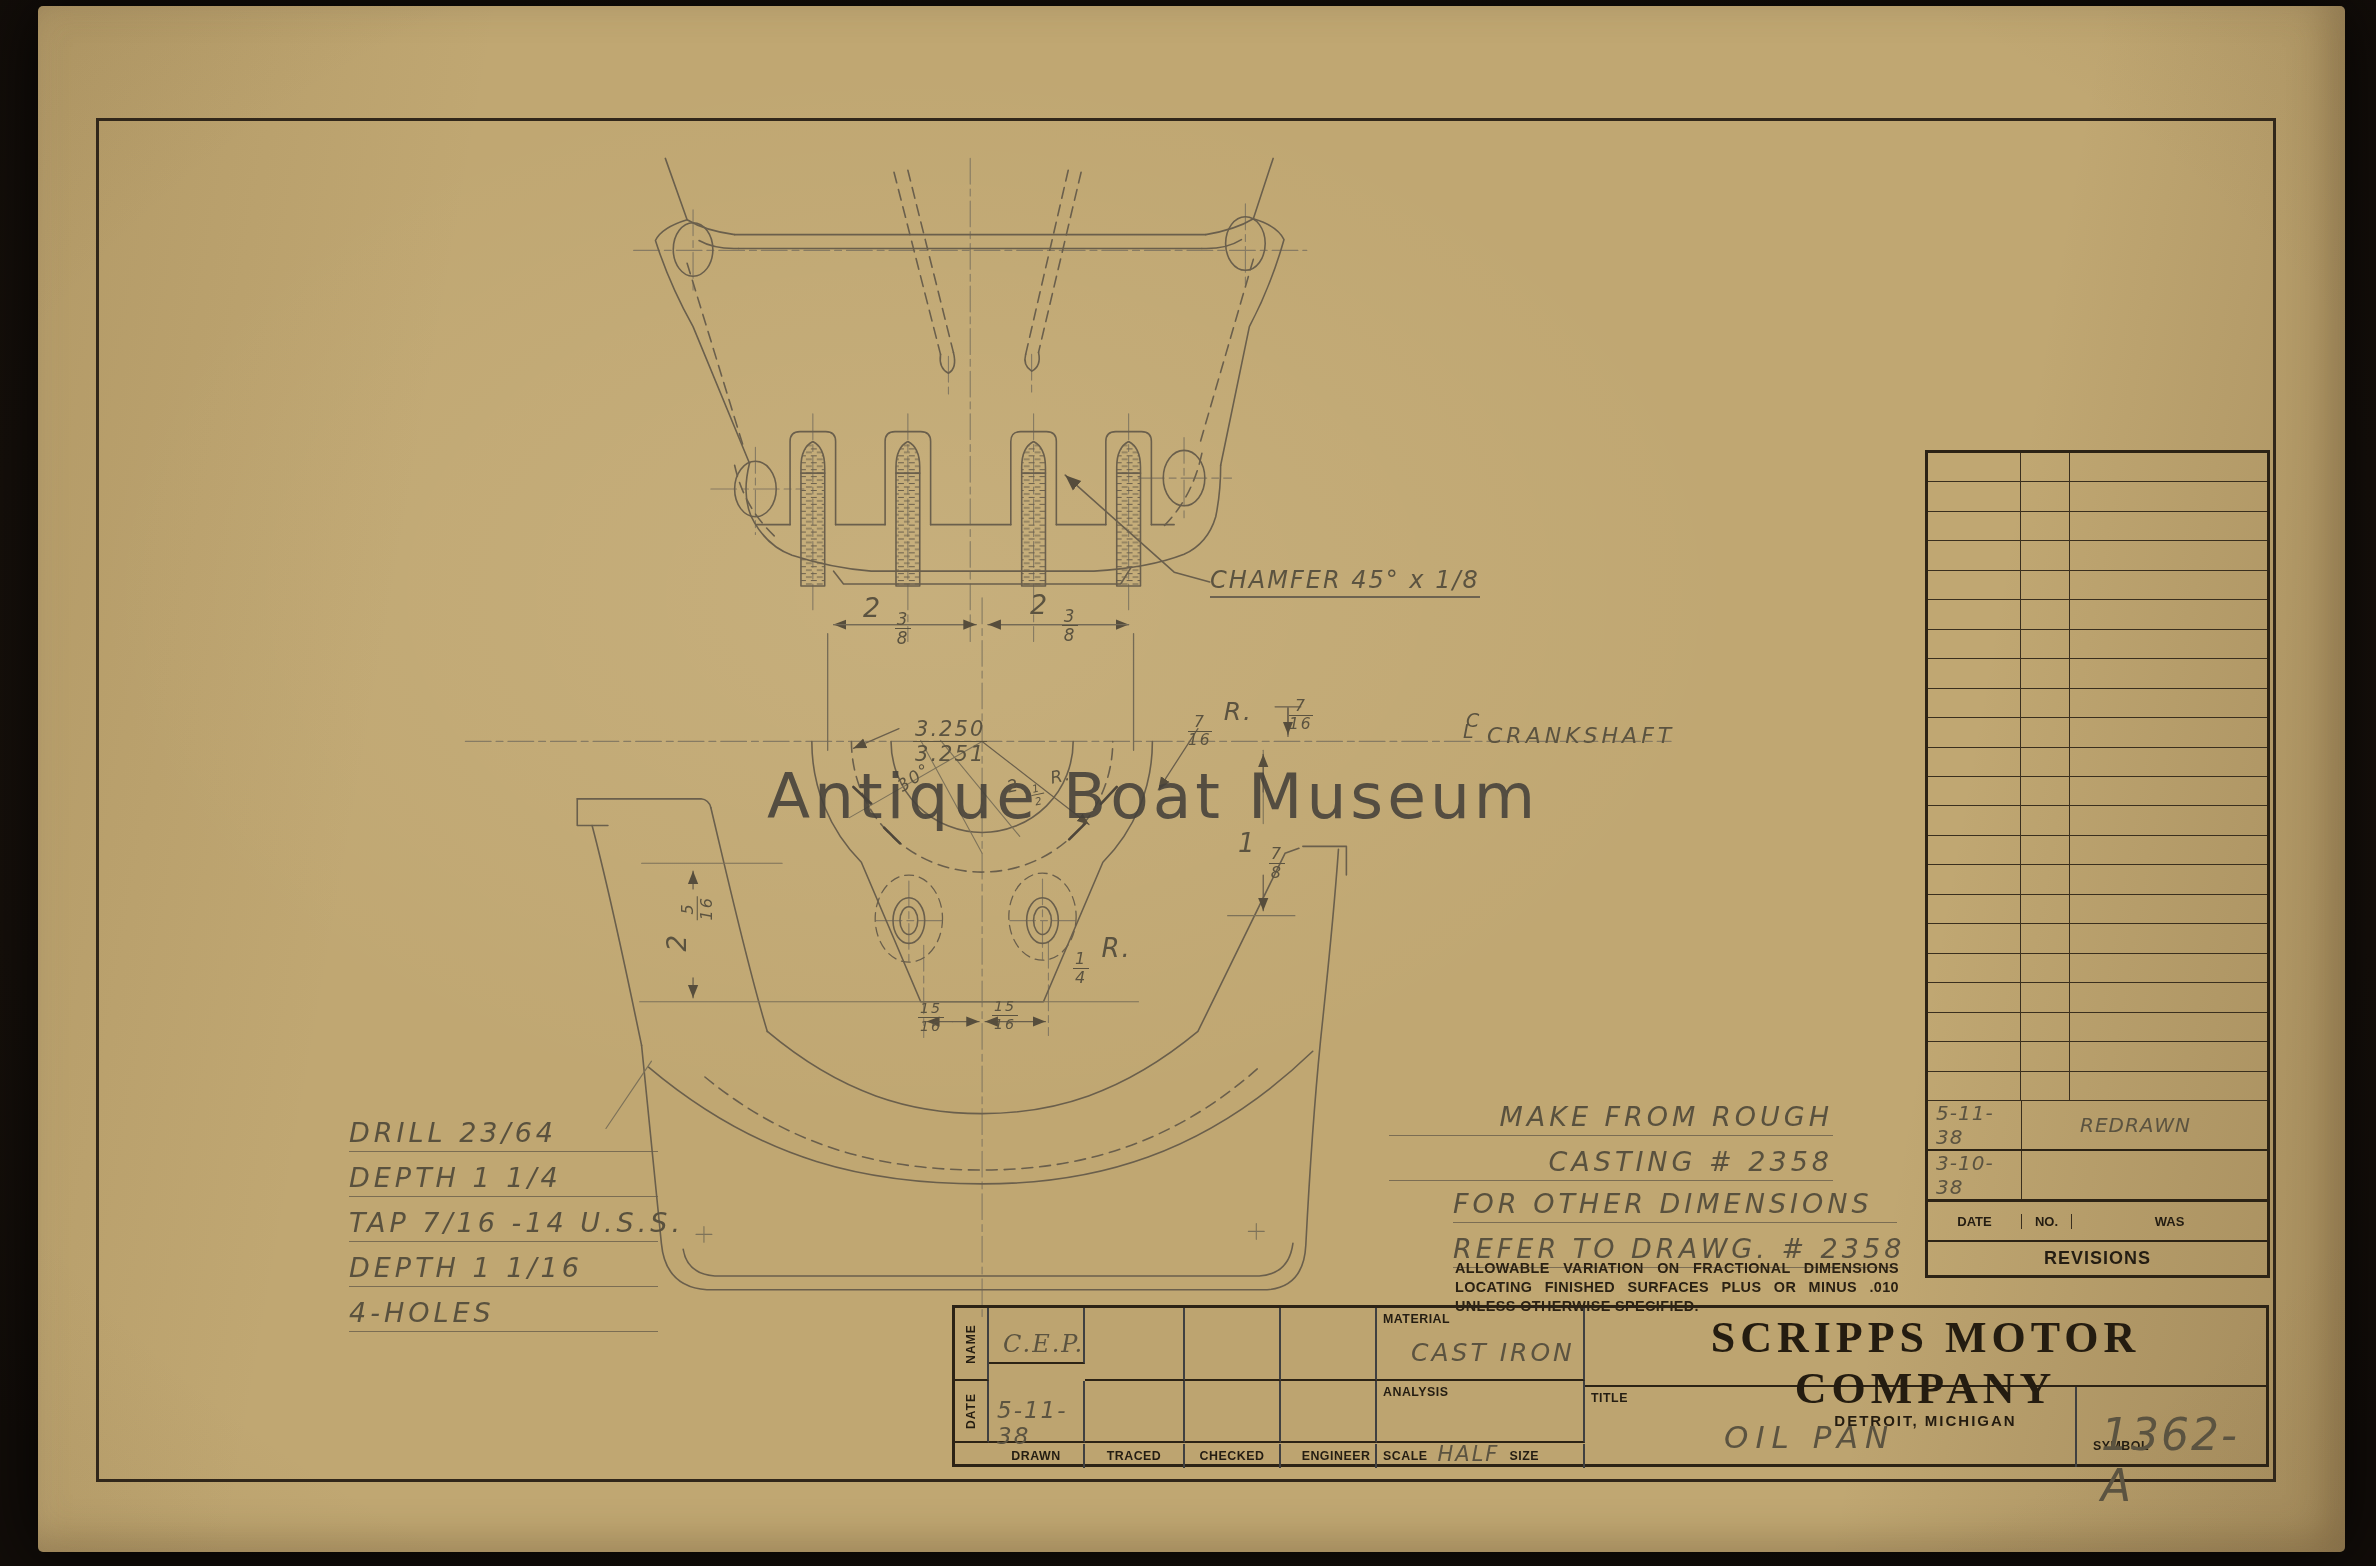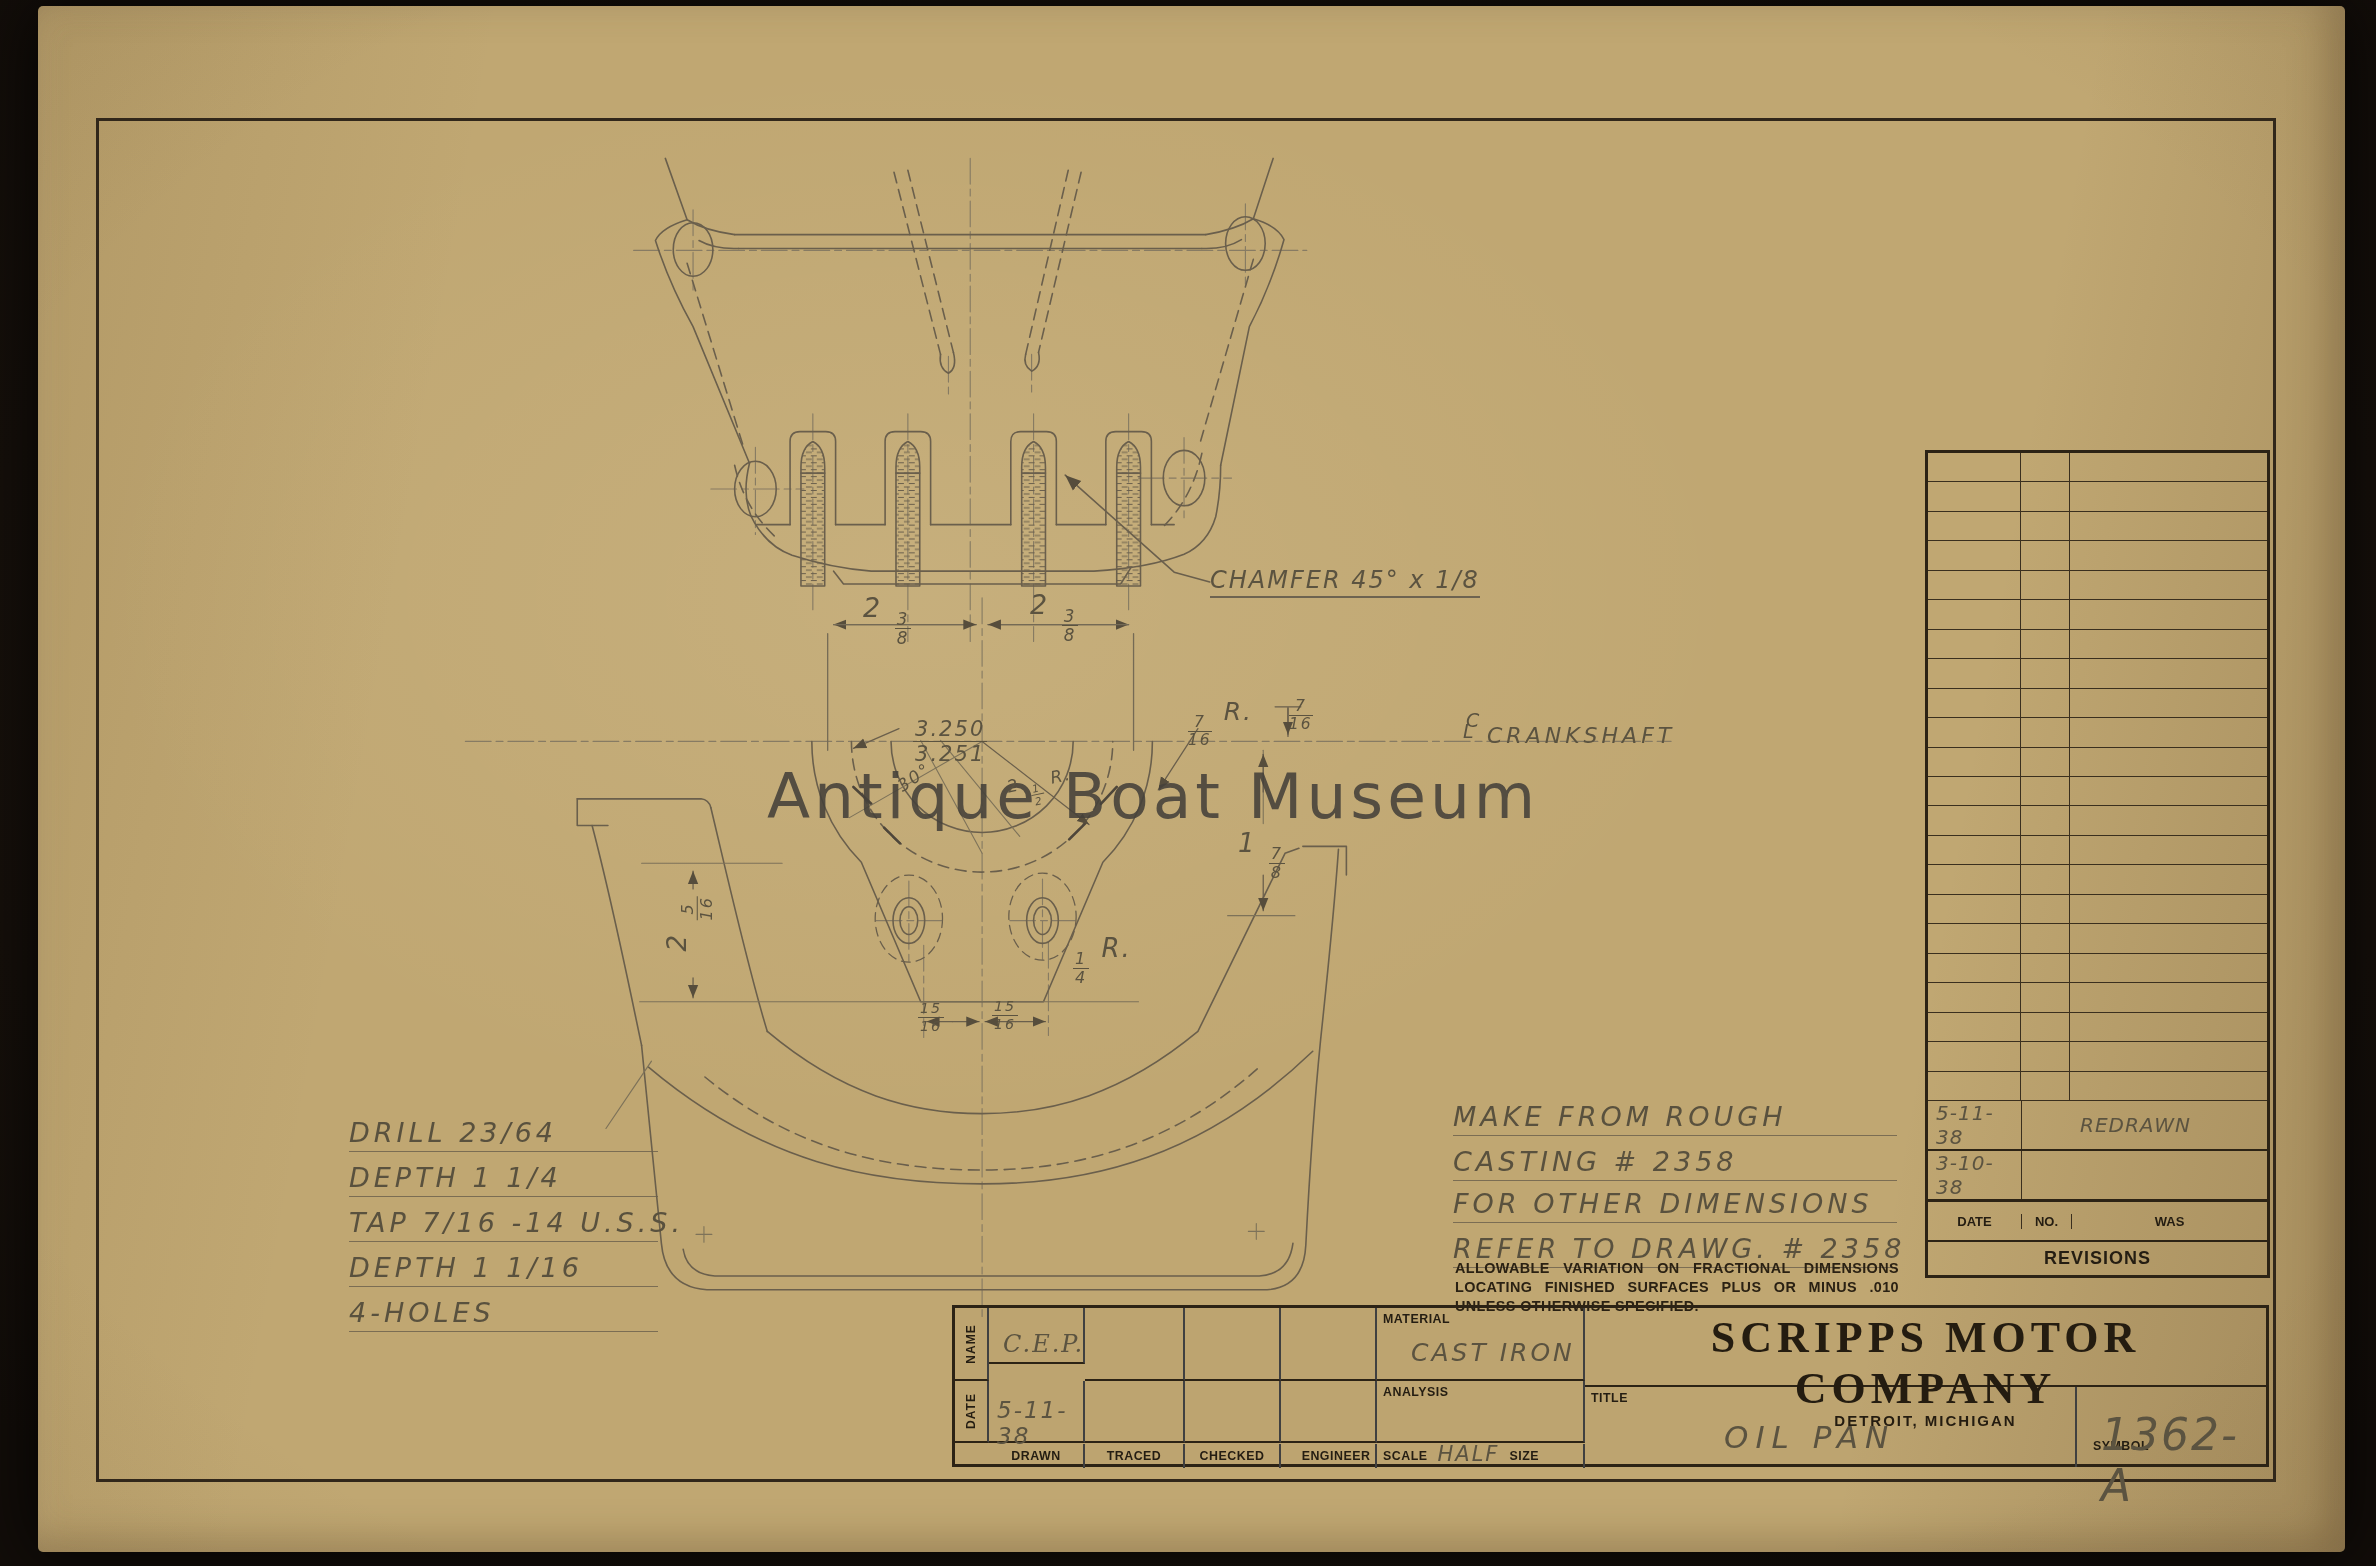--- a/index.html
+++ b/index.html
@@ -255,21 +255,21 @@
         <span class="d">16</span>
       </span></div>
 
   <div class="abs" style="left:349px;top:1117px;width:309px;">
       <div class="noteline">DRILL 23/64</div>
       <div class="noteline">DEPTH 1 1/4</div>
       <div class="noteline">TAP 7/16 -14 U.S.S.</div>
       <div class="noteline">DEPTH 1 1/16</div>
       <div class="noteline">4-HOLES</div>
     </div>
-  <div class="abs" style="left:1453px;top:1101px;width:444px;">
+  <div class="abs" style="left:1389px;top:1101px;width:444px;text-align:right;">
       <div class="noteline">MAKE FROM ROUGH</div>
       <div class="noteline">CASTING # 2358</div>
     </div>
   <div class="abs" style="left:1453px;top:1188px;width:444px;">
       <div class="noteline">FOR OTHER DIMENSIONS</div>
       <div class="noteline">REFER TO DRAWG. # 2358</div>
     </div>
   <div class="abs tolerance" style="left:1455px;top:1259px;width:444px;">ALLOWABLE VARIATION ON FRACTIONAL DIMENSIONS LOCATING FINISHED SURFACES PLUS OR MINUS .010 UNLESS OTHERWISE SPECIFIED.</div>
 
   <div class="rev">

